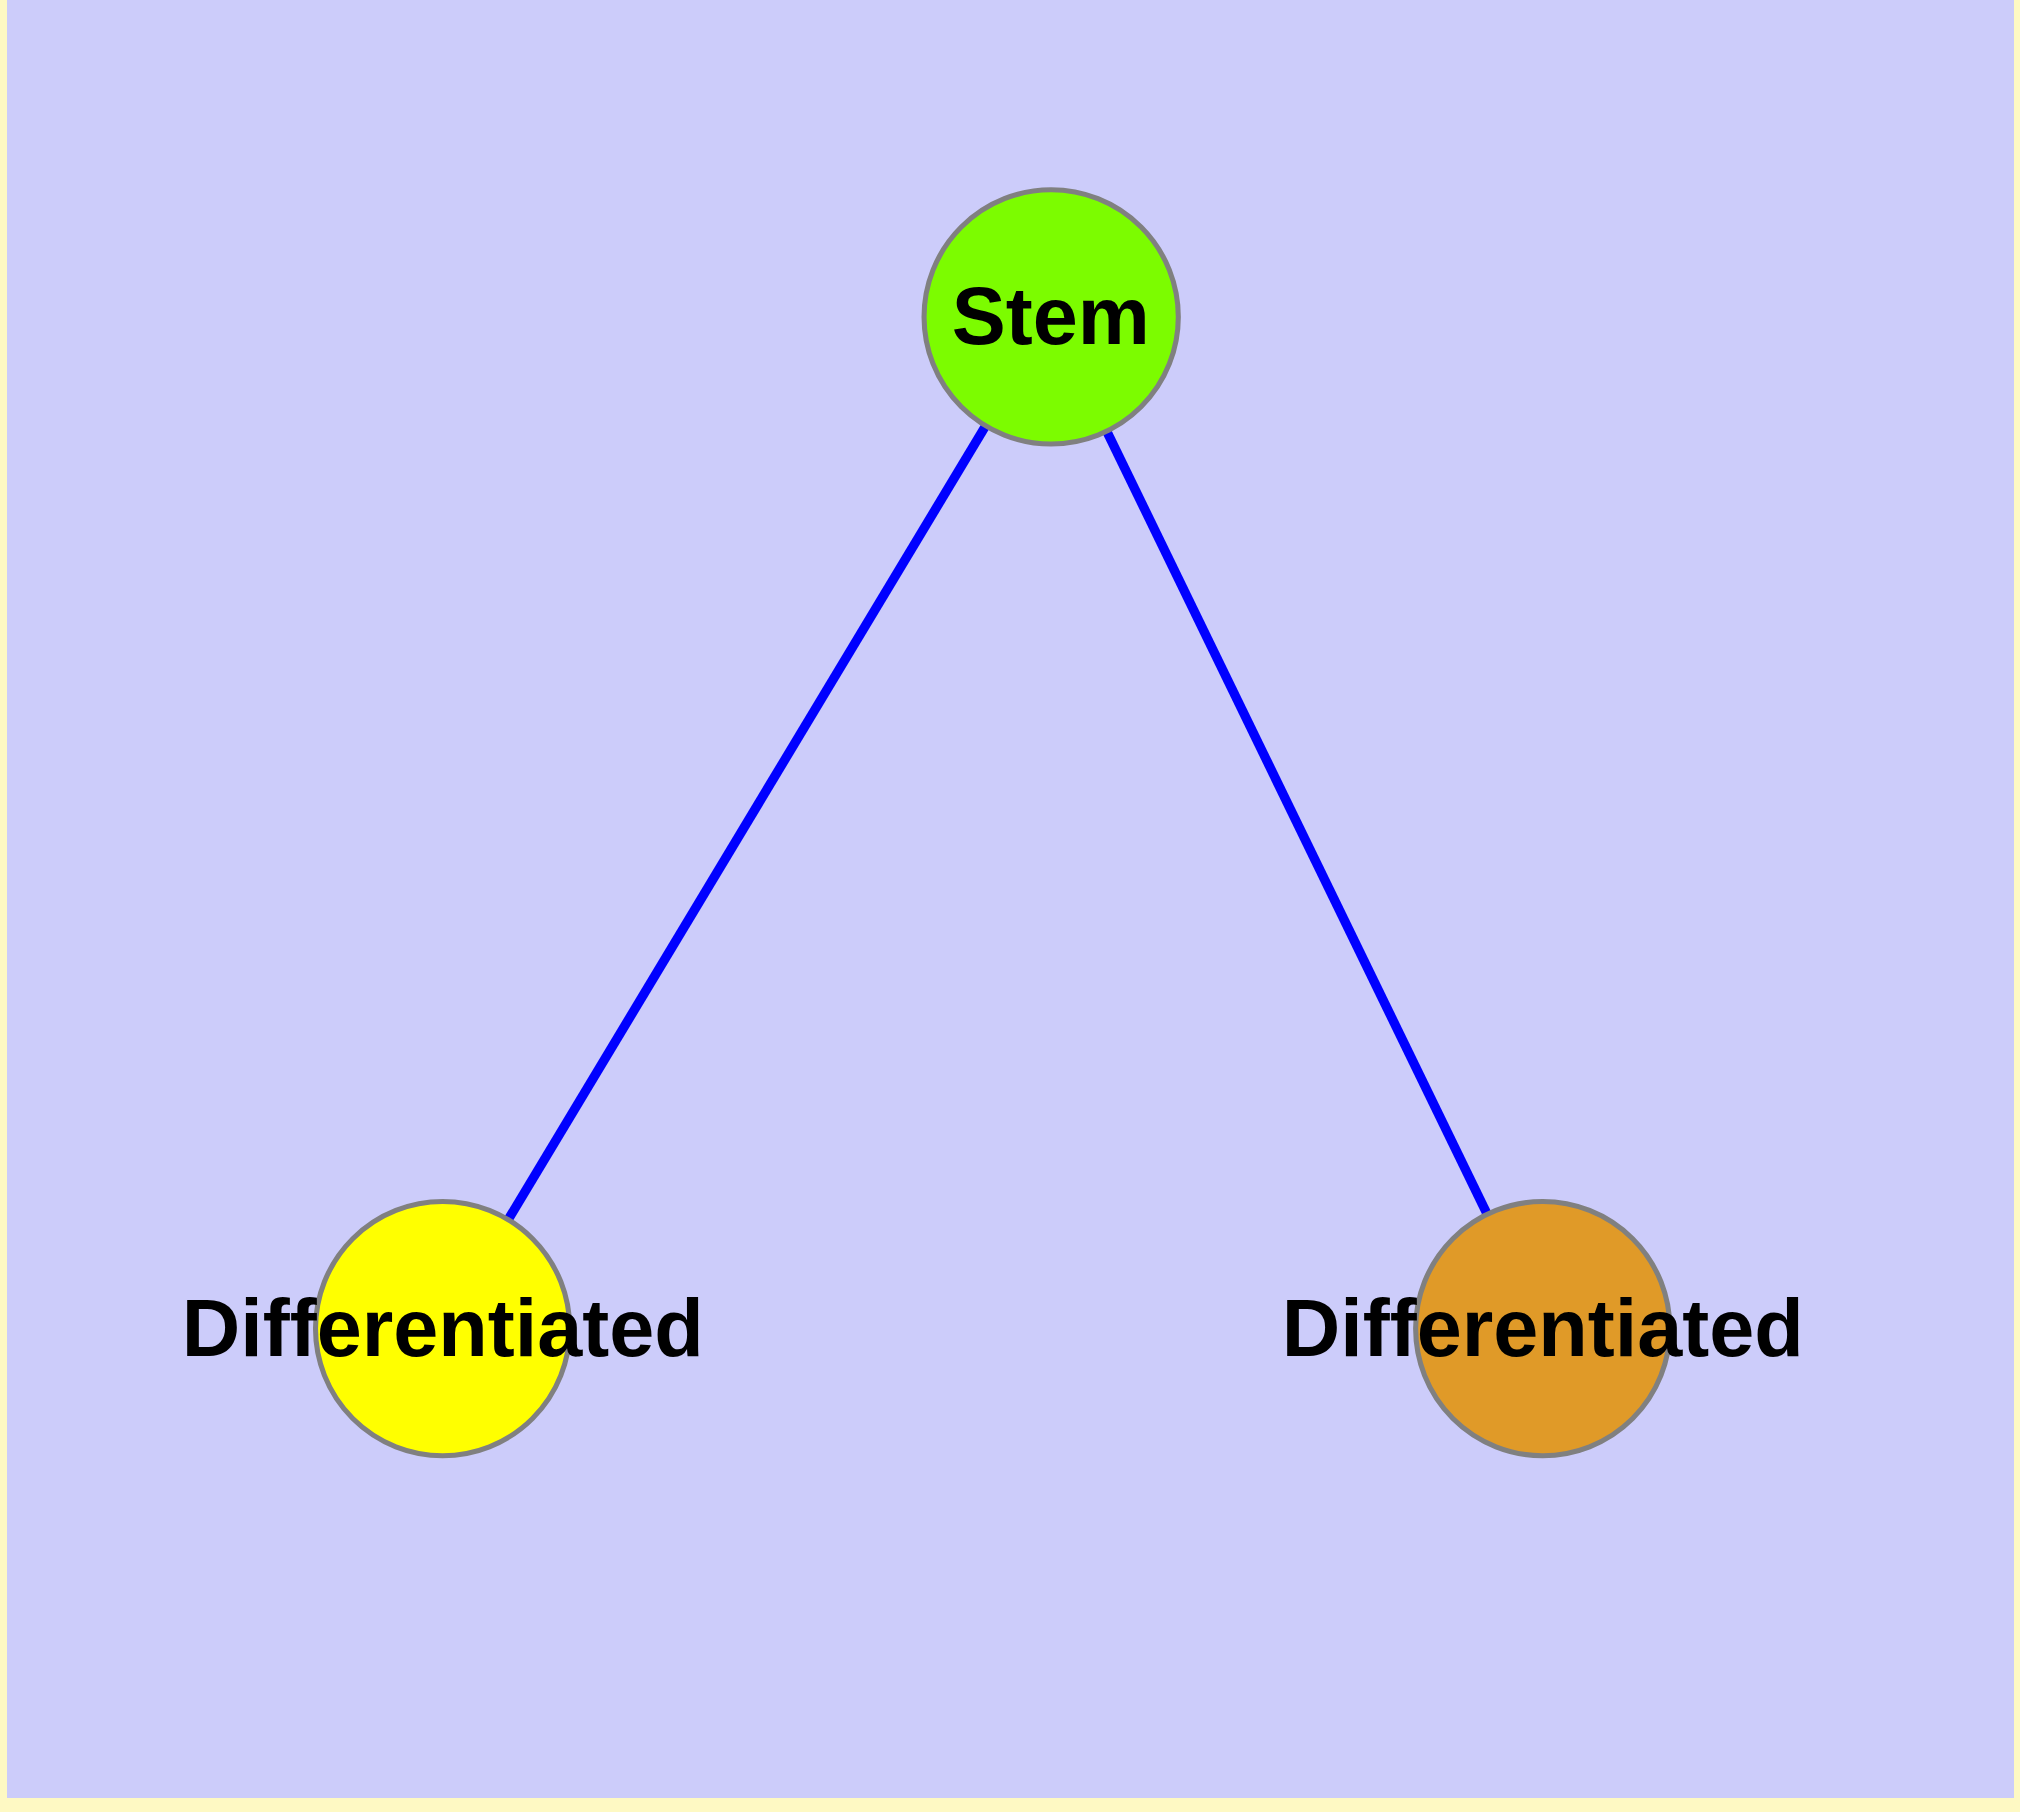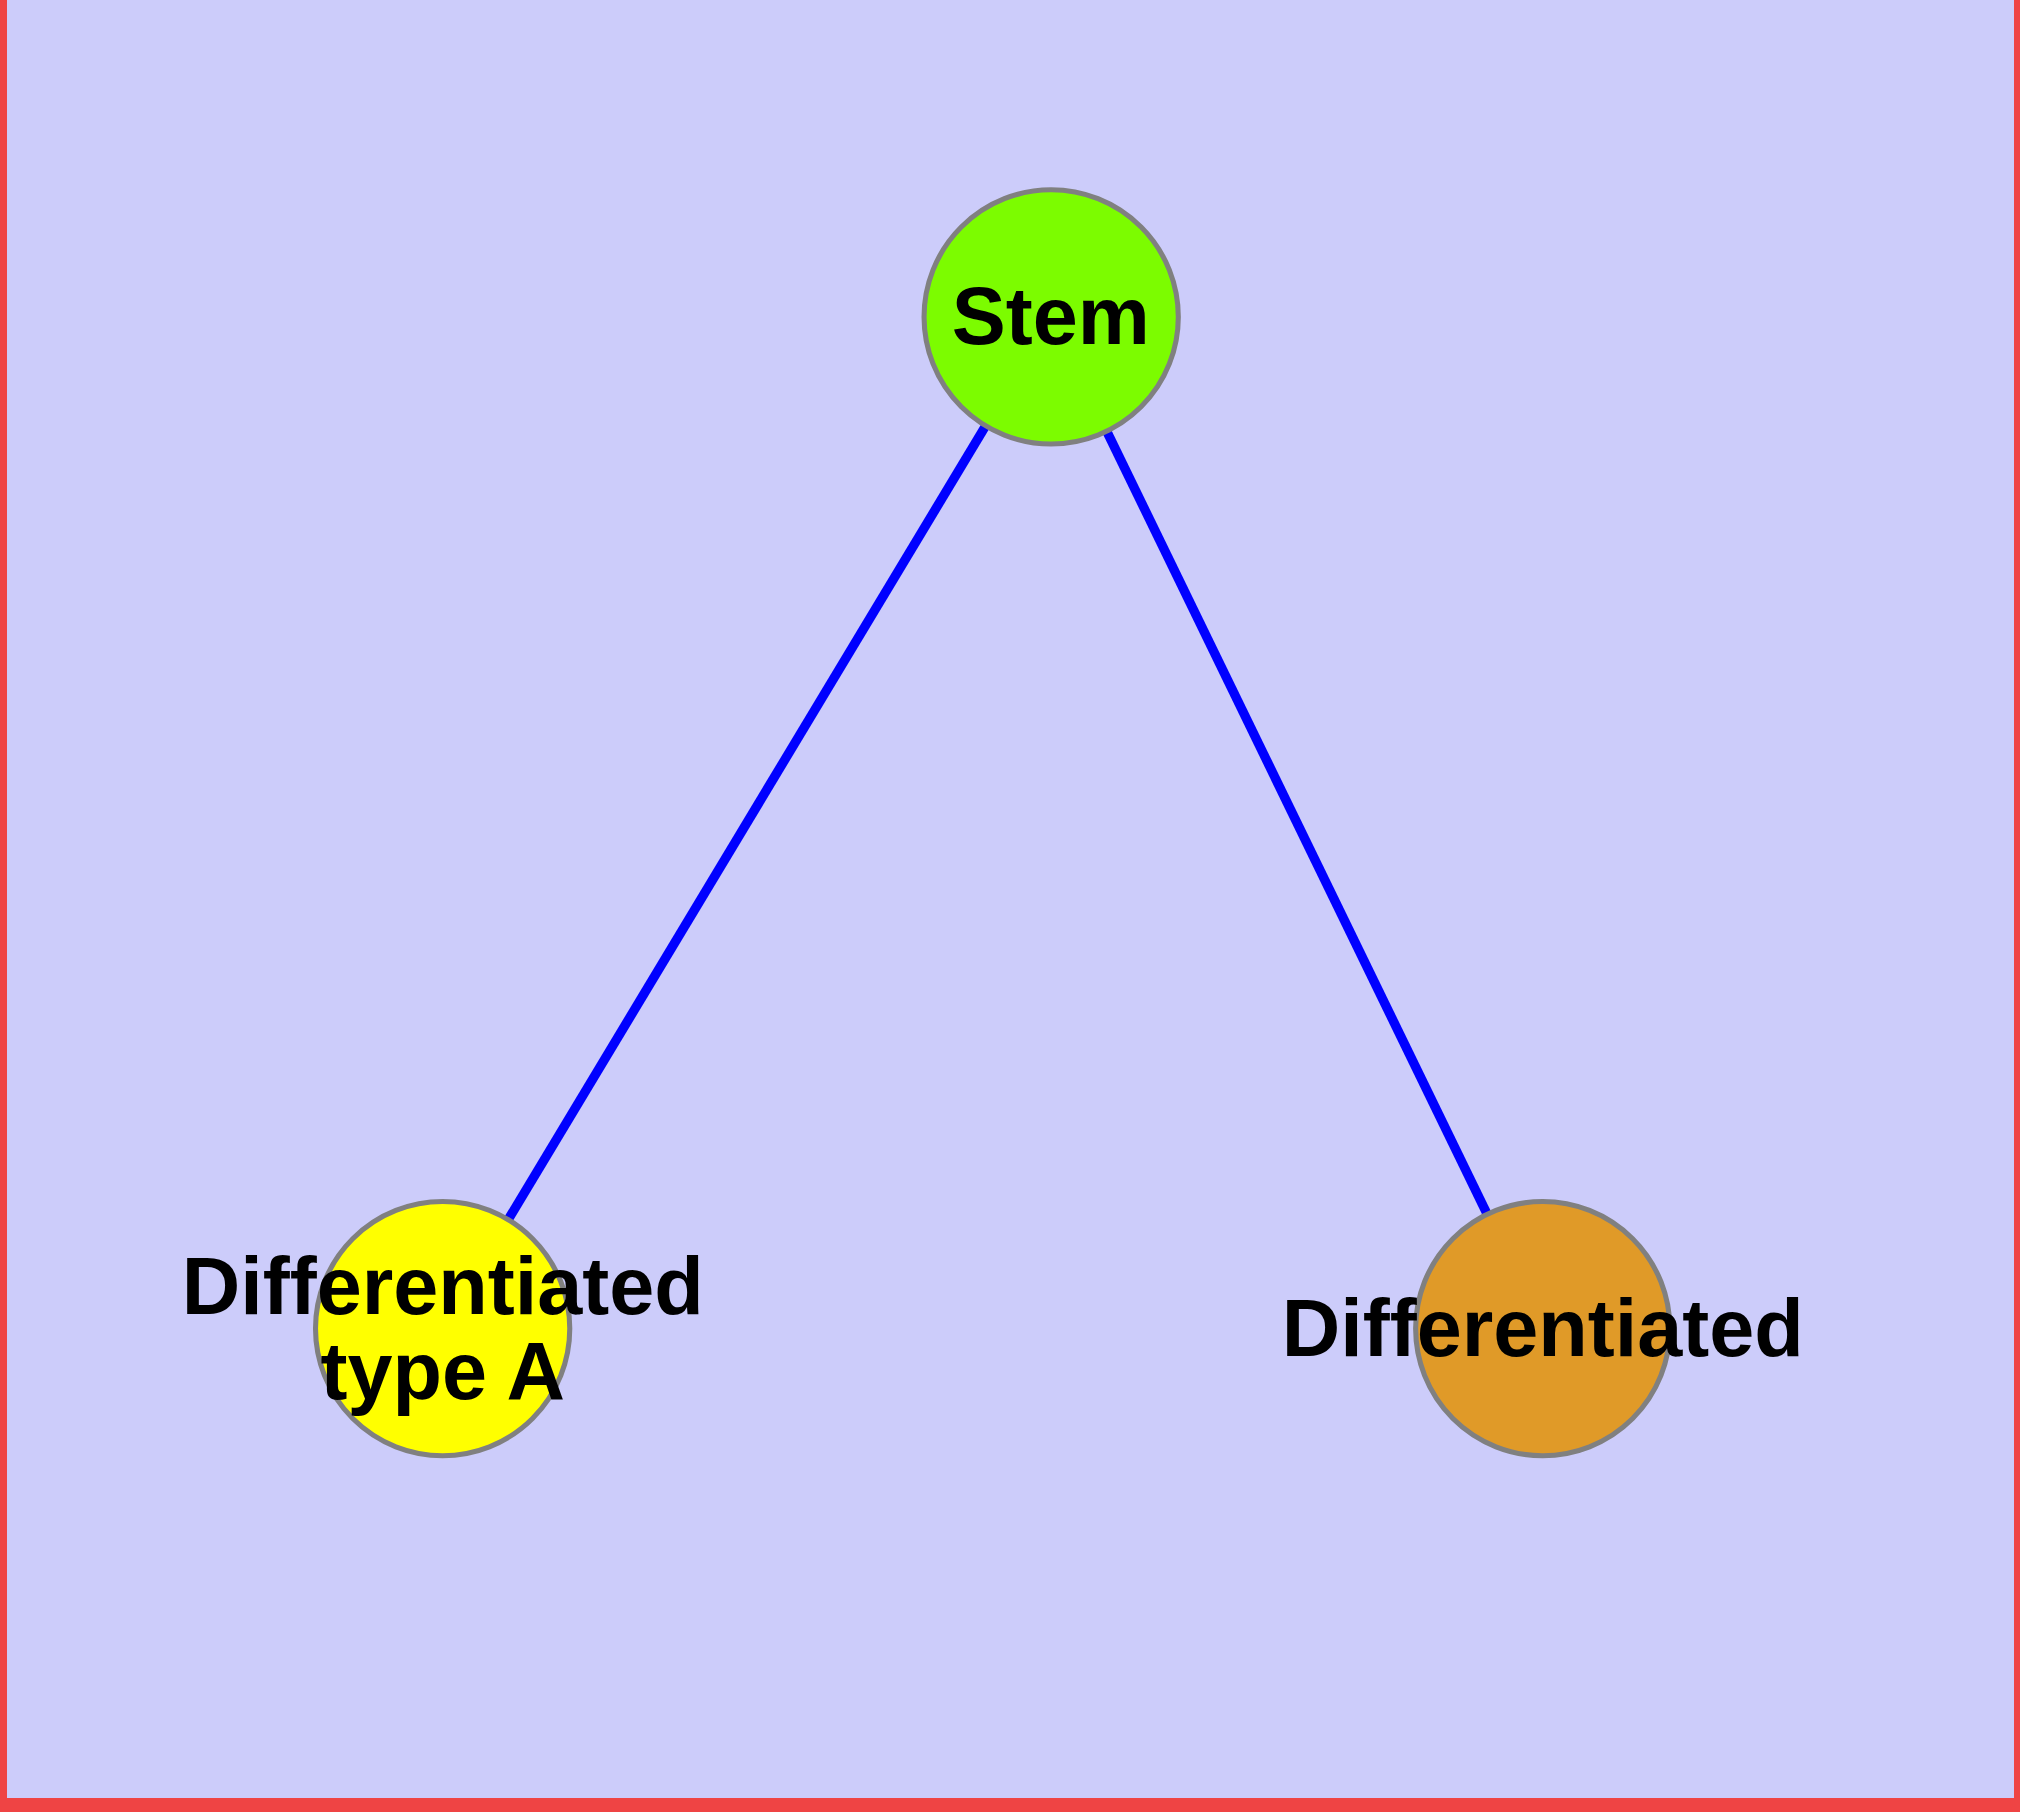--- a/index.html
+++ b/index.html
@@ -4,21 +4,21 @@
 <style>
   html, body {
     margin: 0;
     padding: 0;
     background: #ffffff;
   }
   #canvas {
     position: relative;
     width: 2021px;
     height: 1812px;
-    background: #ef4444;
+    background: #fef9c3;
     overflow: hidden;
     font-family: "Liberation Sans", sans-serif;
   }
   #plot-area {
     position: absolute;
     left: 6.8px;
     top: 0px;
     width: 2007px;
     height: 1798px;
     background: #ccccfa;
@@ -59,19 +59,19 @@
 
       <g>
         <circle cx="1232" cy="374" r="150" fill="#7CFC00" stroke="#808080" stroke-width="6"></circle>
         <circle cx="514" cy="1568" r="150" fill="#FFFF00" stroke="#808080" stroke-width="6"></circle>
         <circle cx="1812" cy="1568" r="150" fill="#E09A28" stroke="#808080" stroke-width="6"></circle>
       </g>
     </svg>
 
     <div class="node-label big" style="left:1044px; top:317px;">Stem</div>
 
-    <div class="node-label big" style="left:436px; top:1329px;"><span>Differentiated</span><br><span>type A</span></div>
+    <div class="node-label big" style="left:436px; top:1329px;"><span>Differentiated</span><br></div>
 
     <div class="node-label big" style="left:1536px; top:1329px;"><span>Differentiated</span><br></div>
 
   </div>
 </div>
 
 
 </body></html>

